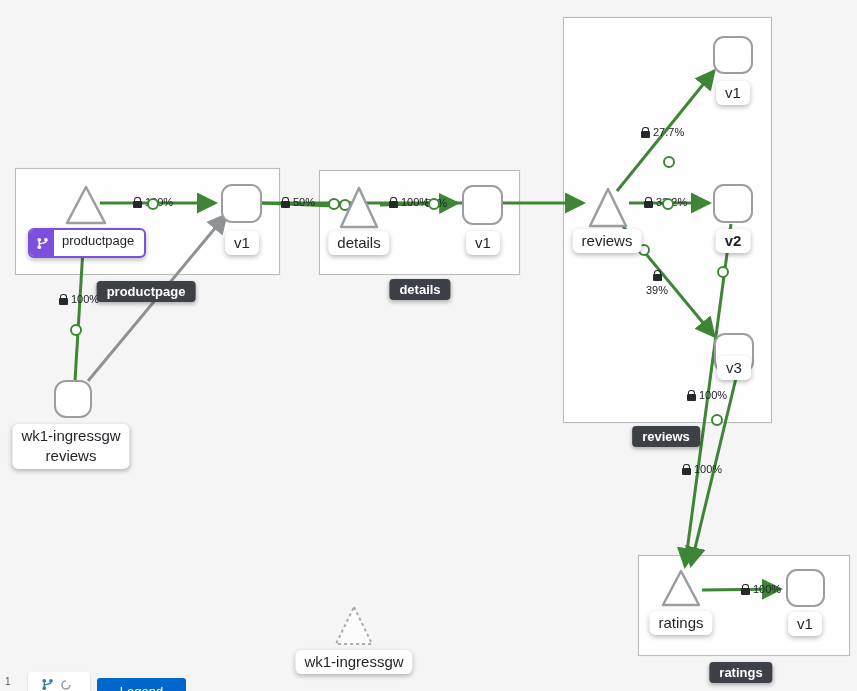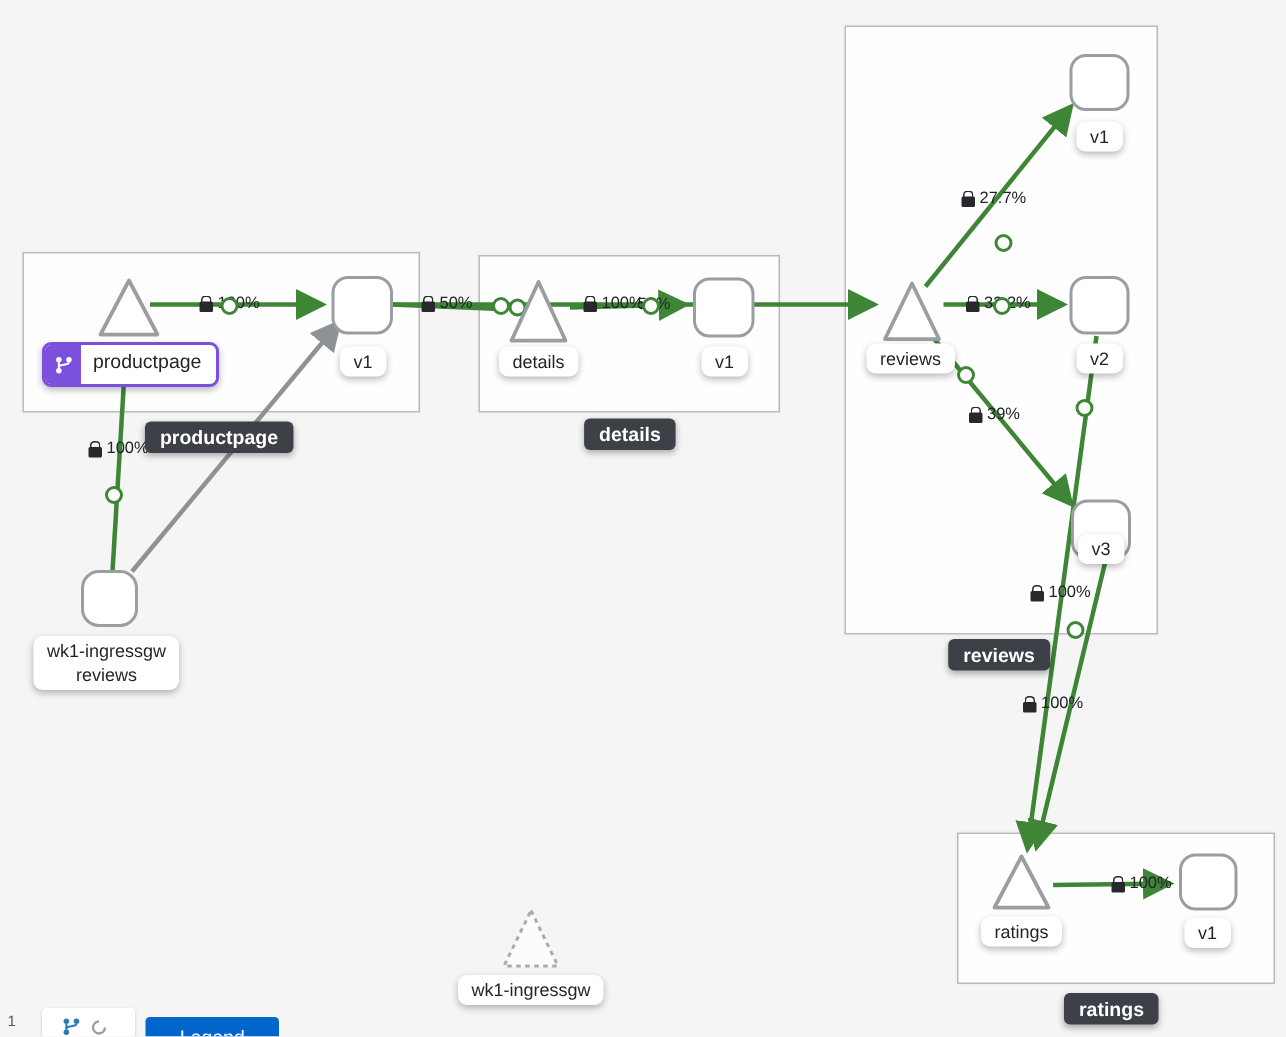--- a/index.html
+++ b/index.html
@@ -7,21 +7,21 @@
   #stage{position:relative;width:857px;height:691px;background:#f5f5f5;overflow:hidden;}
 
   
   .group-box{position:absolute;background:#fefefe;border:1px solid #b9bbbd;box-shadow:0 0 0 1px rgba(0,0,0,0.02);}
 
   
   #edge-layer{position:absolute;left:0;top:0;z-index:2;}
 
   
   .chip{position:absolute;z-index:4;background:#fff;border-radius:6px;padding:2px 9px;
-        font-size:12px;color:#1f2226;box-shadow:0 2px 5px rgba(0,0,0,0.28);
+        font-size:15px;color:#1f2226;box-shadow:0 2px 5px rgba(0,0,0,0.28);
         transform:translateX(-50%);text-align:center;line-height:1.35;white-space:nowrap;}
 
   
   .badge-chip{position:absolute;z-index:4;display:flex;align-items:stretch;
         border:2px solid #7b50dd;border-radius:6px;background:#fff;overflow:hidden;
         box-shadow:0 2px 5px rgba(0,0,0,0.28);height:26px;}
   .badge-chip .badge-icon{width:24px;background:#7b50dd;display:flex;align-items:center;justify-content:center;}
   .badge-chip .badge-text{padding:3px 10px 0 8px;font-size:13px;color:#1f2226;}
 
   
@@ -121,21 +121,21 @@
     <span>100%</span>
   </div>
   <div class="edge-label" style="left:641px;top:126px;">
     <span class="lock"></span>
     <span>27.7%</span>
   </div>
   <div class="edge-label" style="left:644px;top:196px;">
     <span class="lock"></span>
     <span>33.2%</span>
   </div>
-  <div class="edge-label" style="left:646px;top:270px;">
+  <div class="edge-label" style="left:646px;top:270px;flex-direction:column;">
     <span class="lock"></span>
     <span>39%</span>
   </div>
   <div class="edge-label" style="left:687px;top:389px;">
     <span class="lock"></span>
     <span>100%</span>
   </div>
   <div class="edge-label" style="left:682px;top:463px;">
     <span class="lock"></span>
     <span>100%</span>
@@ -162,21 +162,21 @@
   </div>
   <div class="chip" style="left:242px;top:231px;">v1</div>
   <div class="chip" style="left:71px;top:424px;">
     <div>wk1-ingressgw</div>
     <div>reviews</div>
   </div>
   <div class="chip" style="left:359px;top:231px;">details</div>
   <div class="chip" style="left:483px;top:231px;">v1</div>
   <div class="chip" style="left:607px;top:229px;">reviews</div>
   <div class="chip" style="left:733px;top:81px;">v1</div>
-  <div class="chip" style="left:733px;top:229px;">v2</div>
+  <div class="chip" style="left:733px;top:229px;font-weight:bold;">v2</div>
   <div class="chip" style="left:734px;top:356px;">v3</div>
   <div class="chip" style="left:681px;top:611px;">ratings</div>
   <div class="chip" style="left:805px;top:612px;">v1</div>
   <div class="chip" style="left:354px;top:650px;">wk1-ingressgw</div>
 
   <div class="tooltip" style="left:146px;top:281px;">productpage</div>
   <div class="tooltip" style="left:420px;top:279px;">details</div>
   <div class="tooltip" style="left:666px;top:426px;">reviews</div>
   <div class="tooltip" style="left:741px;top:662px;">ratings</div>
 

